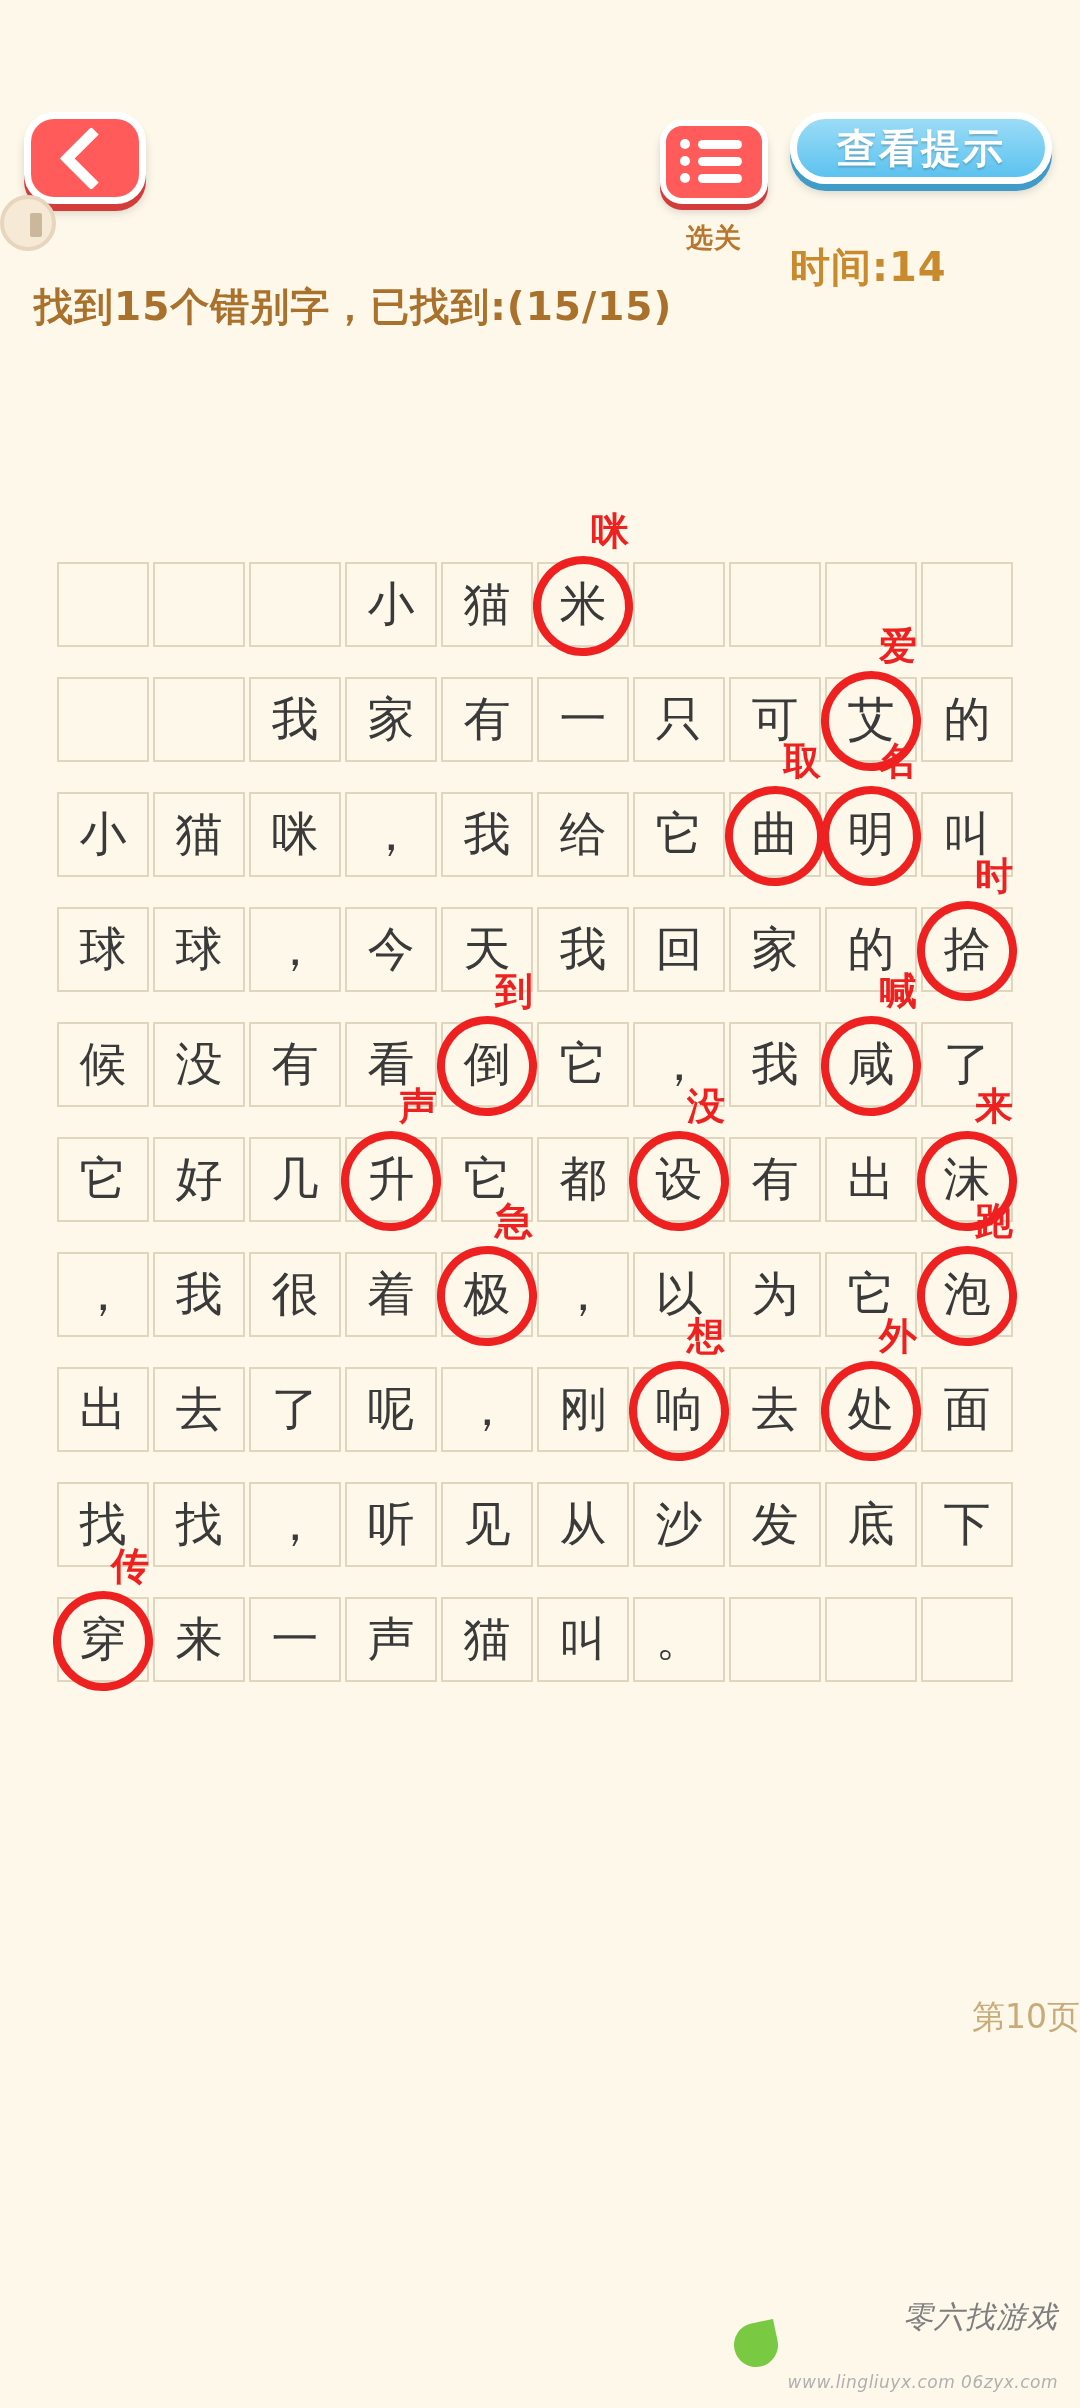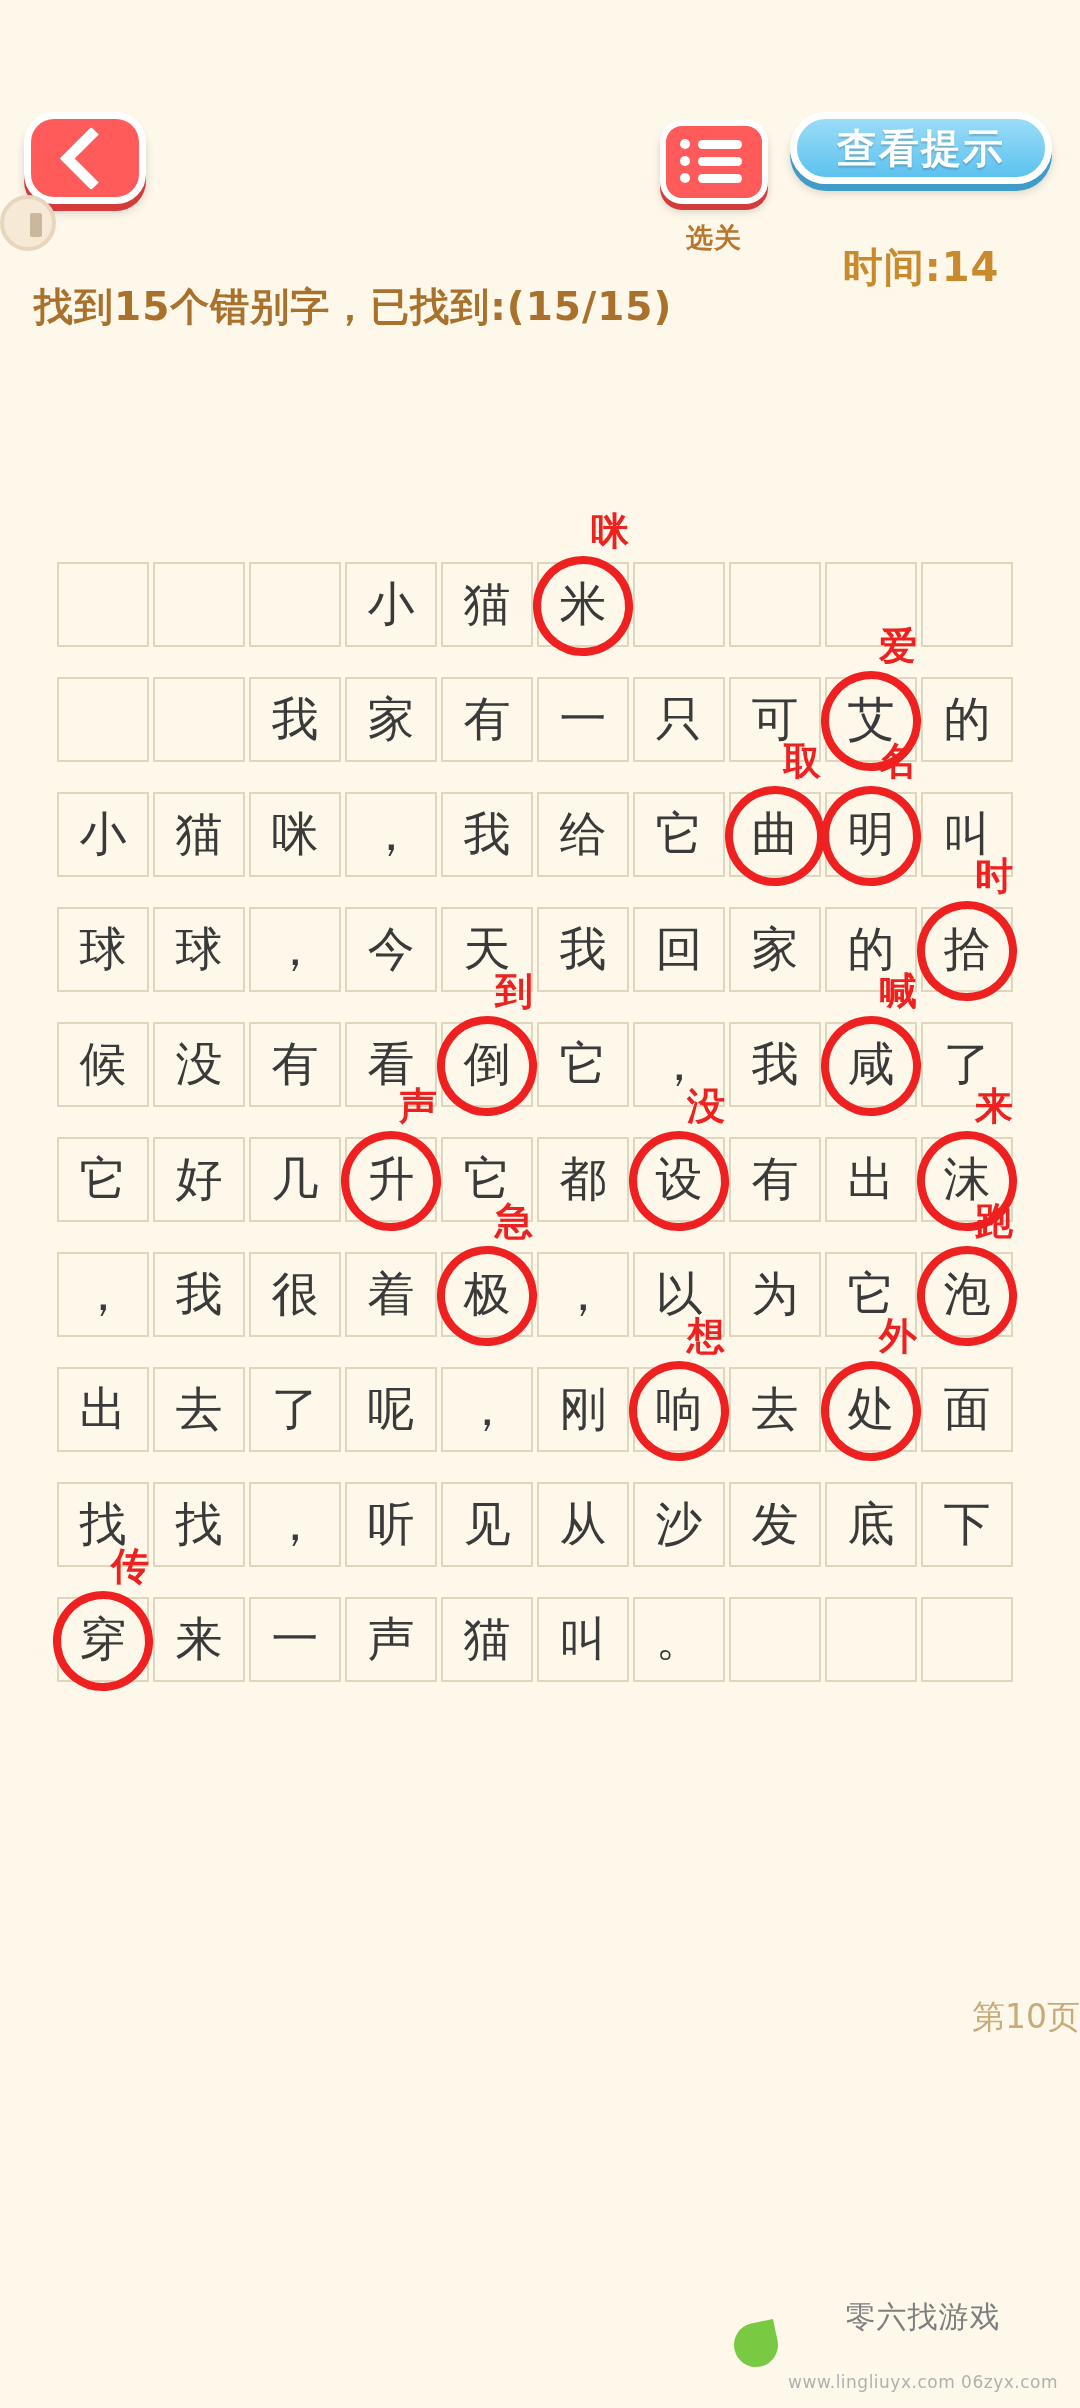--- a/index.html
+++ b/index.html
@@ -137,21 +137,20 @@
     font-weight: bold;
     letter-spacing: 2px;
     text-shadow: 0 2px 2px rgba(0,0,0,0.18);
   }
 
   #timer {
     position: absolute;
     left: 790px;
     top: 240px;
     width: 262px;
-    text-align: center;
     font-size: 40px;
     font-weight: bold;
     color: #c98a2e;
     letter-spacing: 1px;
   }
 
   #progress-text {
     position: absolute;
     left: 34px;
     top: 280px;
@@ -233,21 +232,21 @@
     display: flex;
     align-items: center;
   }
   #watermark .leaf {
     width: 44px; height: 44px;
     border-radius: 50% 0 50% 50%;
     background: #7ac943;
     margin-right: 10px;
     transform: rotate(-12deg);
   }
-  #watermark .wtext { text-align: center; }
+  #watermark .wtext { text-align: right; font-style: italic; }
   #watermark .wtitle {
     font-size: 30px;
     color: #7e7e7e;
     letter-spacing: 1px;
   }
   #watermark .wurl {
     font-size: 17px;
     color: #b0b0b0;
     letter-spacing: 0.5px;
     margin-top: 34px;

